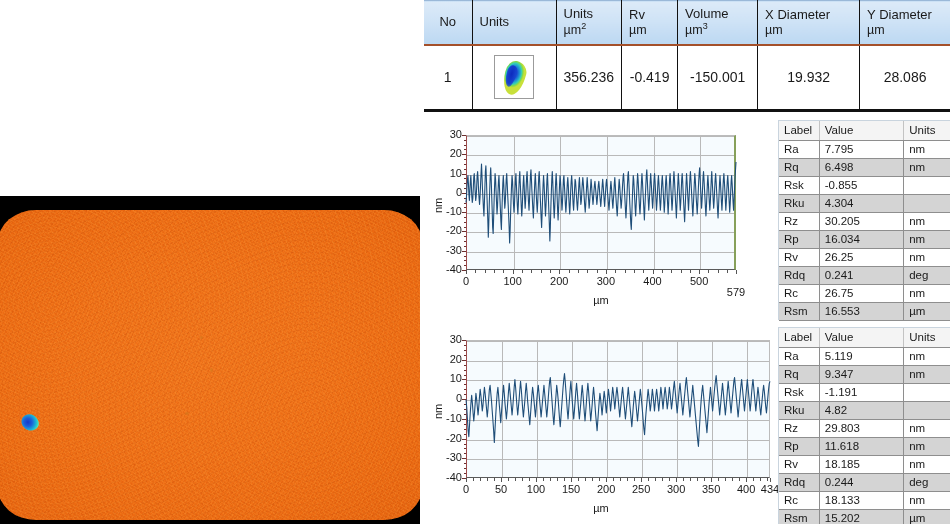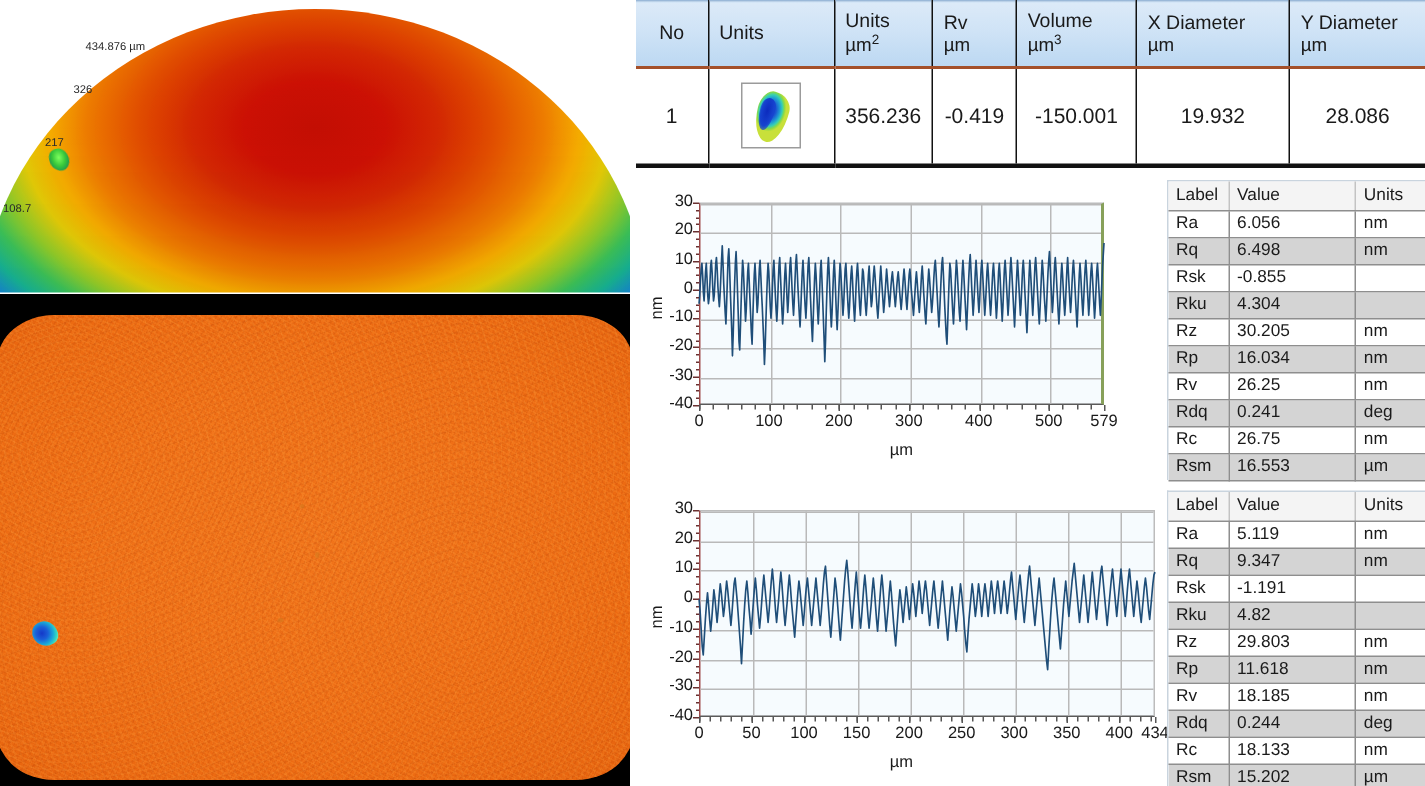--- a/index.html
+++ b/index.html
@@ -190,33 +190,20 @@
   .stats-table col.c-label { width: 40px; }
   .stats-table col.c-value { width: 84px; }
   .stats-table col.c-units { width: 46px; }
   .stats-table td:last-child, .stats-table th:last-child { border-right: none; }
 </style>
 </head>
 <body>
 
 <div id="root">
 
-  <div class="surface3d">
-    <div class="dome-clip">
-      <div class="dome">
-        <div class="dome-shade"></div>
-      </div>
-
-      <div class="dome-defect"></div>
-    </div>
-    <div class="ax-lbl" style="left:57px; top:26px;">434.876 µm</div>
-    <div class="ax-lbl" style="left:49px; top:55px;">326</div>
-    <div class="ax-lbl" style="left:30px; top:90px;">217</div>
-    <div class="ax-lbl" style="left:2px; top:134px;">108.7</div>
-  </div>
 
   <div class="map2d">
     <div class="map-surface">
       <div class="map-noise"></div>
       <div class="map-noise2"></div>
       <div class="map-edge-tex"></div>
     </div>
     <div class="map-defect"></div>
     <div class="map-spk" style="left:200px; top:140px; width:3px; height:3px;"></div>
     <div class="map-spk" style="left:210px; top:172px; width:3px; height:4px;"></div>
@@ -332,21 +319,21 @@
       <div class="xtick" style="left: 84.6321px; top: 153px;">100</div>
       <div class="tickmark-x" style="left: 84.6321px; top: 148px;"></div>
       <div class="xtick" style="left: 131.264px; top: 153px;">200</div>
       <div class="tickmark-x" style="left: 131.264px; top: 148px;"></div>
       <div class="xtick" style="left: 177.896px; top: 153px;">300</div>
       <div class="tickmark-x" style="left: 177.896px; top: 148px;"></div>
       <div class="xtick" style="left: 224.528px; top: 153px;">400</div>
       <div class="tickmark-x" style="left: 224.528px; top: 148px;"></div>
       <div class="xtick" style="left: 271.161px; top: 153px;">500</div>
       <div class="tickmark-x" style="left: 271.161px; top: 148px;"></div>
-      <div class="xtick" style="left: 308px; top: 153px;">579</div>
+      <div class="xtick" style="left: 308px; top: 164px;">579</div>
       <div class="tickmark-x" style="left: 308px; top: 148px;"></div>
       <div class="tickmark-x minor" style="left: 38px; top: 148px;"></div>
       <div class="tickmark-x minor" style="left: 47.3264px; top: 148px;"></div>
       <div class="tickmark-x minor" style="left: 56.6528px; top: 148px;"></div>
       <div class="tickmark-x minor" style="left: 65.9793px; top: 148px;"></div>
       <div class="tickmark-x minor" style="left: 75.3057px; top: 148px;"></div>
       <div class="tickmark-x minor" style="left: 84.6321px; top: 148px;"></div>
       <div class="tickmark-x minor" style="left: 93.9585px; top: 148px;"></div>
       <div class="tickmark-x minor" style="left: 103.285px; top: 148px;"></div>
       <div class="tickmark-x minor" style="left: 112.611px; top: 148px;"></div>
@@ -510,21 +497,21 @@
       <thead>
           <tr>
         <th>Label</th>
         <th>Value</th>
         <th>Units</th>
       </tr>
         </thead>
       <tbody>
           <tr class="odd">
             <td>Ra</td>
-            <td>6.056</td>
+            <td>7.795</td>
             <td>nm</td>
           </tr>
           <tr class="even">
             <td>Rq</td>
             <td>6.498</td>
             <td>nm</td>
           </tr>
           <tr class="odd">
             <td>Rsk</td>
             <td>-0.855</td>

